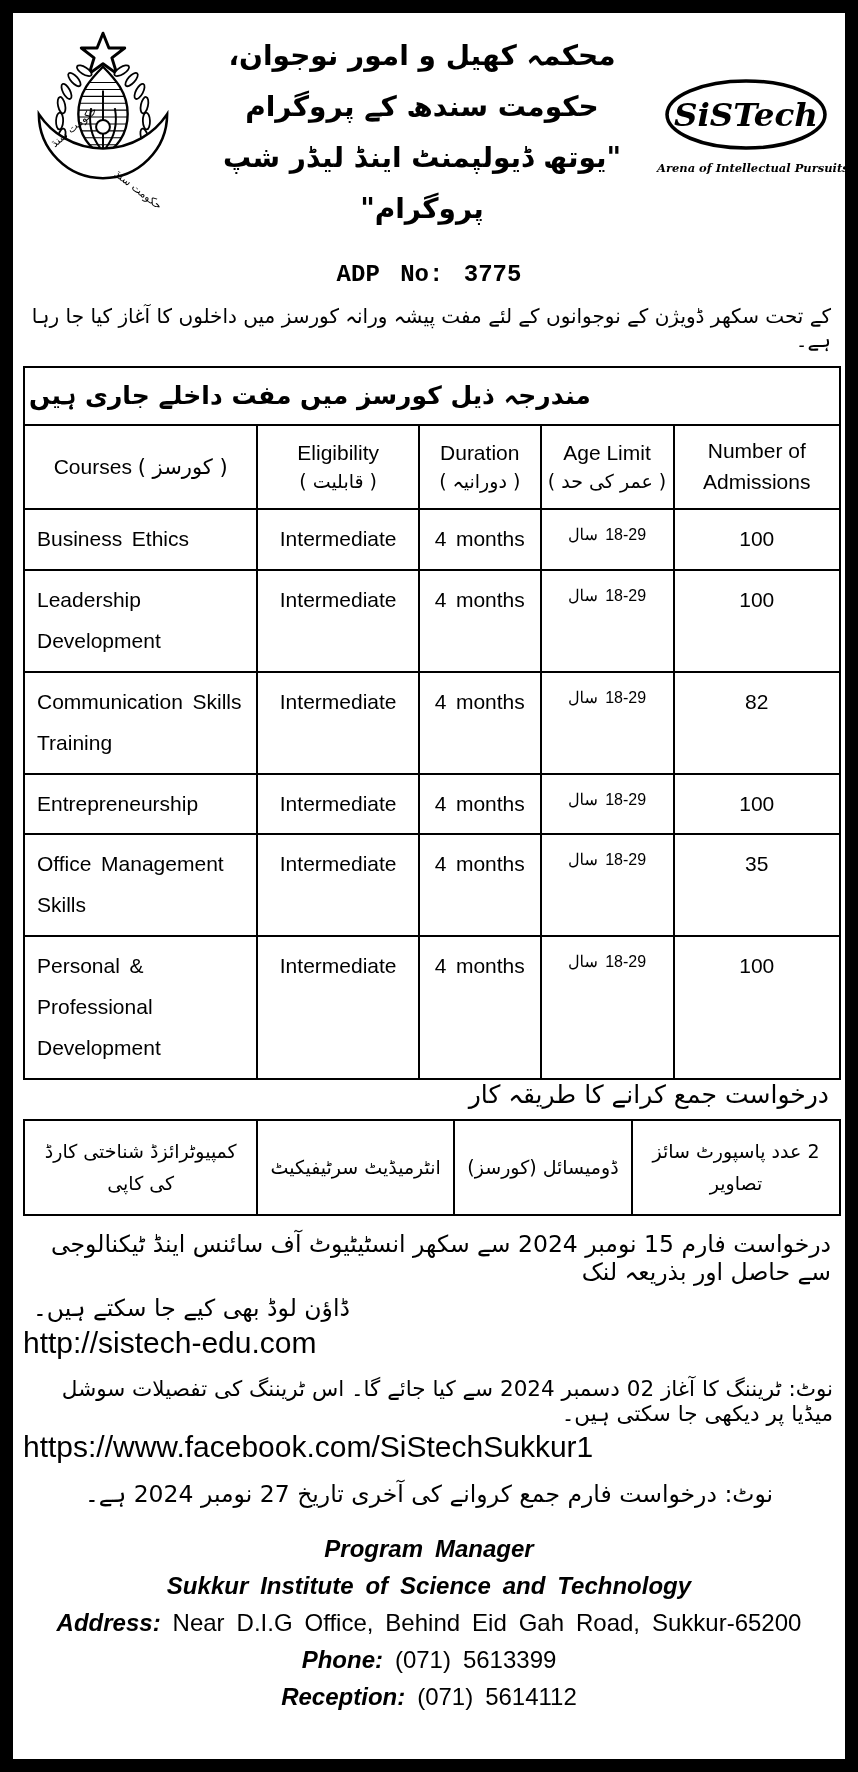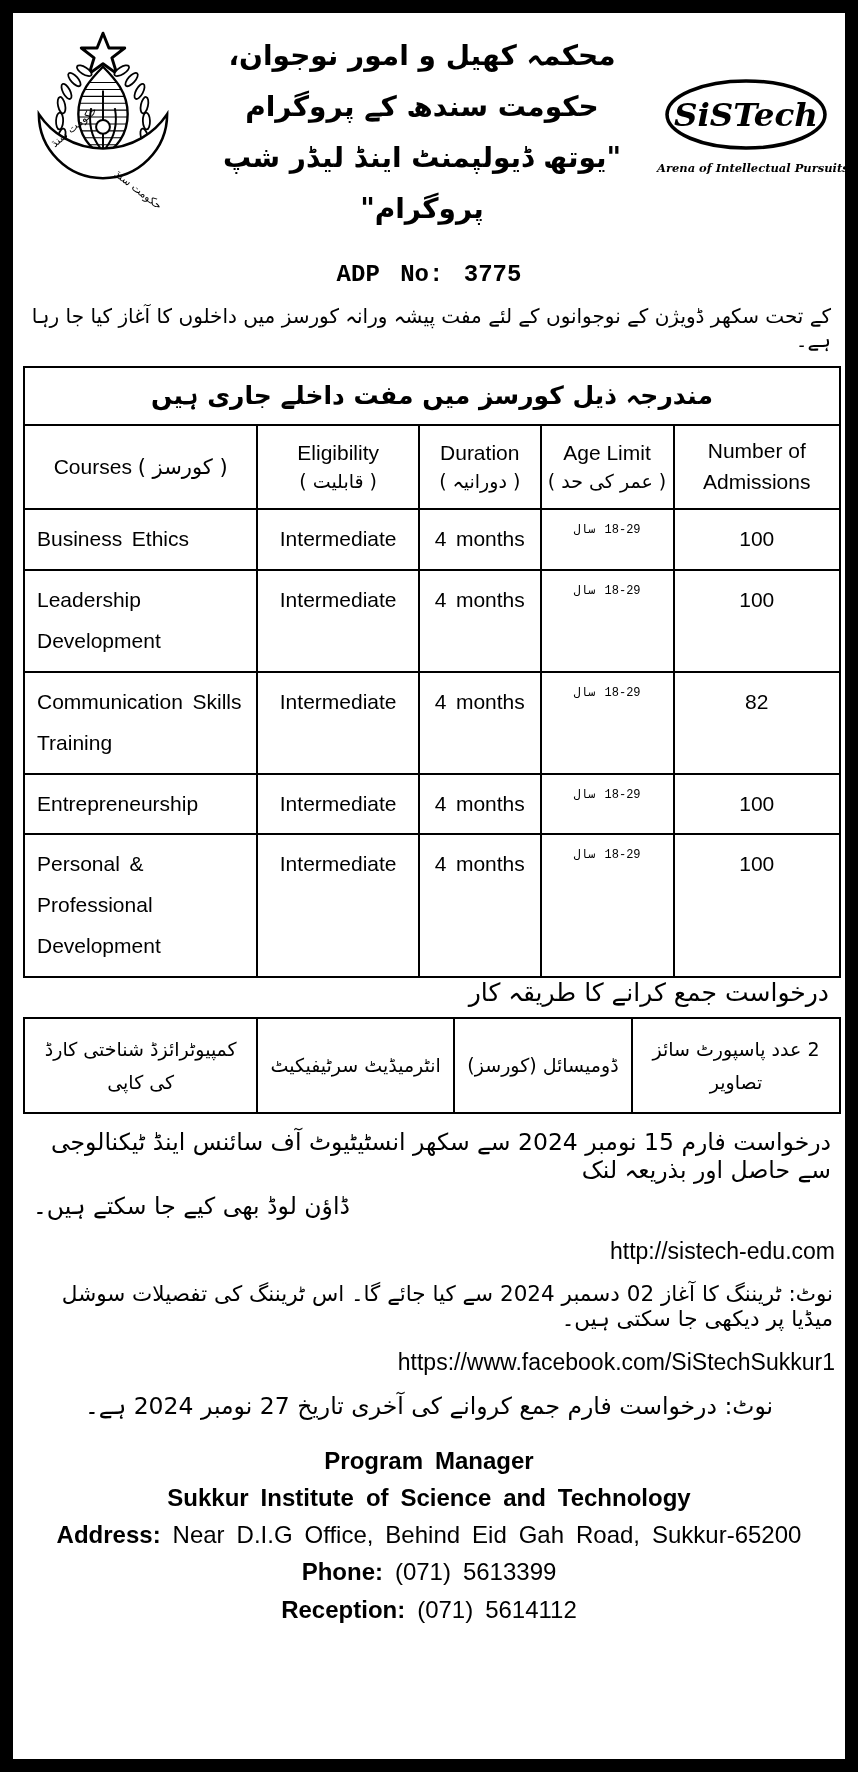--- a/index.html
+++ b/index.html
@@ -18,48 +18,48 @@
   .logo-tagline{font-family:"DejaVu Serif",serif;font-style:italic;font-weight:bold;
                 font-size:11.5px;margin-top:3px;white-space:nowrap;}
 
   
   .adp{margin-top:26px;text-align:center;font-weight:bold;font-size:24px;word-spacing:.25em;font-family:Liberation Mono, monospace;}
   .intro{margin-top:16px;font-size:20px;text-align:right;direction:rtl;padding:0 4px;}
 
   
   table{border-collapse:collapse;width:818px;margin:14px auto 0 auto;table-layout:fixed;}
   td,th{border:2.4px solid #000;}
-  .banner-cell{font-size:25px;font-weight:bold;text-align:center;padding:10px 4px;height:36px;}
+  .banner-cell{font-size:25px;font-weight:bold;text-align:left;padding:10px 4px;height:36px;}
   .head-cell{font-size:21px;font-weight:normal;text-align:center;vertical-align:middle;
              padding:8px 2px;height:66px;line-height:1.45;}
   .head-ur{font-size:19px;display:block;}
   .head-inline{display:inline-block;}
   .data-cell{font-size:21px;vertical-align:top;padding:9px 8px;line-height:1.95;
              word-spacing:.18em;}
   .c-course{text-align:left;padding-left:12px;}
   .c-mid{text-align:center;}
-  .c-age{text-align:center;direction:rtl;font-family:Liberation Mono, monospace;font-size:12px;}
+  .c-age{text-align:center;direction:rtl;font-family:Liberation Sans, sans-serif;font-size:16px;}
   .r1 .data-cell{height:40px;}
   .r2 .data-cell{height:78px;}
   .r3 .data-cell{height:118px;margin-left:8px;}
 
   .method{font-size:25px;text-align:right;direction:rtl;padding-right:6px;}
 
   .req-table{direction:rtl;margin-top:10px;}
   .req-cell{font-size:19px;text-align:center;vertical-align:middle;padding:14px 6px;height:58px;line-height:1.7;}
 
   .form-l1{margin-top:14px;font-size:23.5px;text-align:right;direction:rtl;padding:0 4px;}
   .form-l2{margin-top:8px;font-size:23.5px;text-align:left;direction:rtl;padding-left:10px;}
-  .url{margin-top:18px;text-align:right;font-size:23px;word-spacing:.1em;}
+  .url{margin-top:4px;text-align:left;font-size:30px;word-spacing:.1em;}
   .note1{margin-top:16px;font-size:21.5px;text-align:right;direction:rtl;padding:0 2px;}
   .note2{margin-top:16px;font-size:23.5px;text-align:center;direction:rtl;}
 
   
   .contact{margin-top:22px;text-align:center;font-size:24px;line-height:1.55;word-spacing:.22em;}
-  .contact .b{font-weight:bold;}
+  .contact .b{font-weight:bold;font-style:italic;}
 </style>
 </head>
 <body>
 
 <div class="page">
  <div class="frame">
 
   <div class="masthead">
     <div class="emblem-wrap">
       <svg viewBox="0 0 150 182" width="148" height="180" fill="none" stroke="#000">
@@ -185,20 +185,27 @@
       <td class="data-cell c-age" dir="rtl">18-29 سال</td>
       <td class="data-cell c-mid">82</td>
     </tr>
     <tr class="r1">
       <td class="data-cell c-course">Entrepreneurship</td>
       <td class="data-cell c-mid">Intermediate</td>
       <td class="data-cell c-mid">4 months</td>
       <td class="data-cell c-age" dir="rtl">18-29 سال</td>
       <td class="data-cell c-mid">100</td>
     </tr>
+    <tr class="r2">
+      <td class="data-cell c-course">Office Management Skills</td>
+      <td class="data-cell c-mid">Intermediate</td>
+      <td class="data-cell c-mid">4 months</td>
+      <td class="data-cell c-age" dir="rtl">18-29 سال</td>
+      <td class="data-cell c-mid">35</td>
+    </tr>
     <tr class="r3">
       <td class="data-cell c-course">Personal &amp; Professional Development</td>
       <td class="data-cell c-mid">Intermediate</td>
       <td class="data-cell c-mid">4 months</td>
       <td class="data-cell c-age" dir="rtl">18-29 سال</td>
       <td class="data-cell c-mid">100</td>
     </tr>
   </tbody>
       </table>
 

